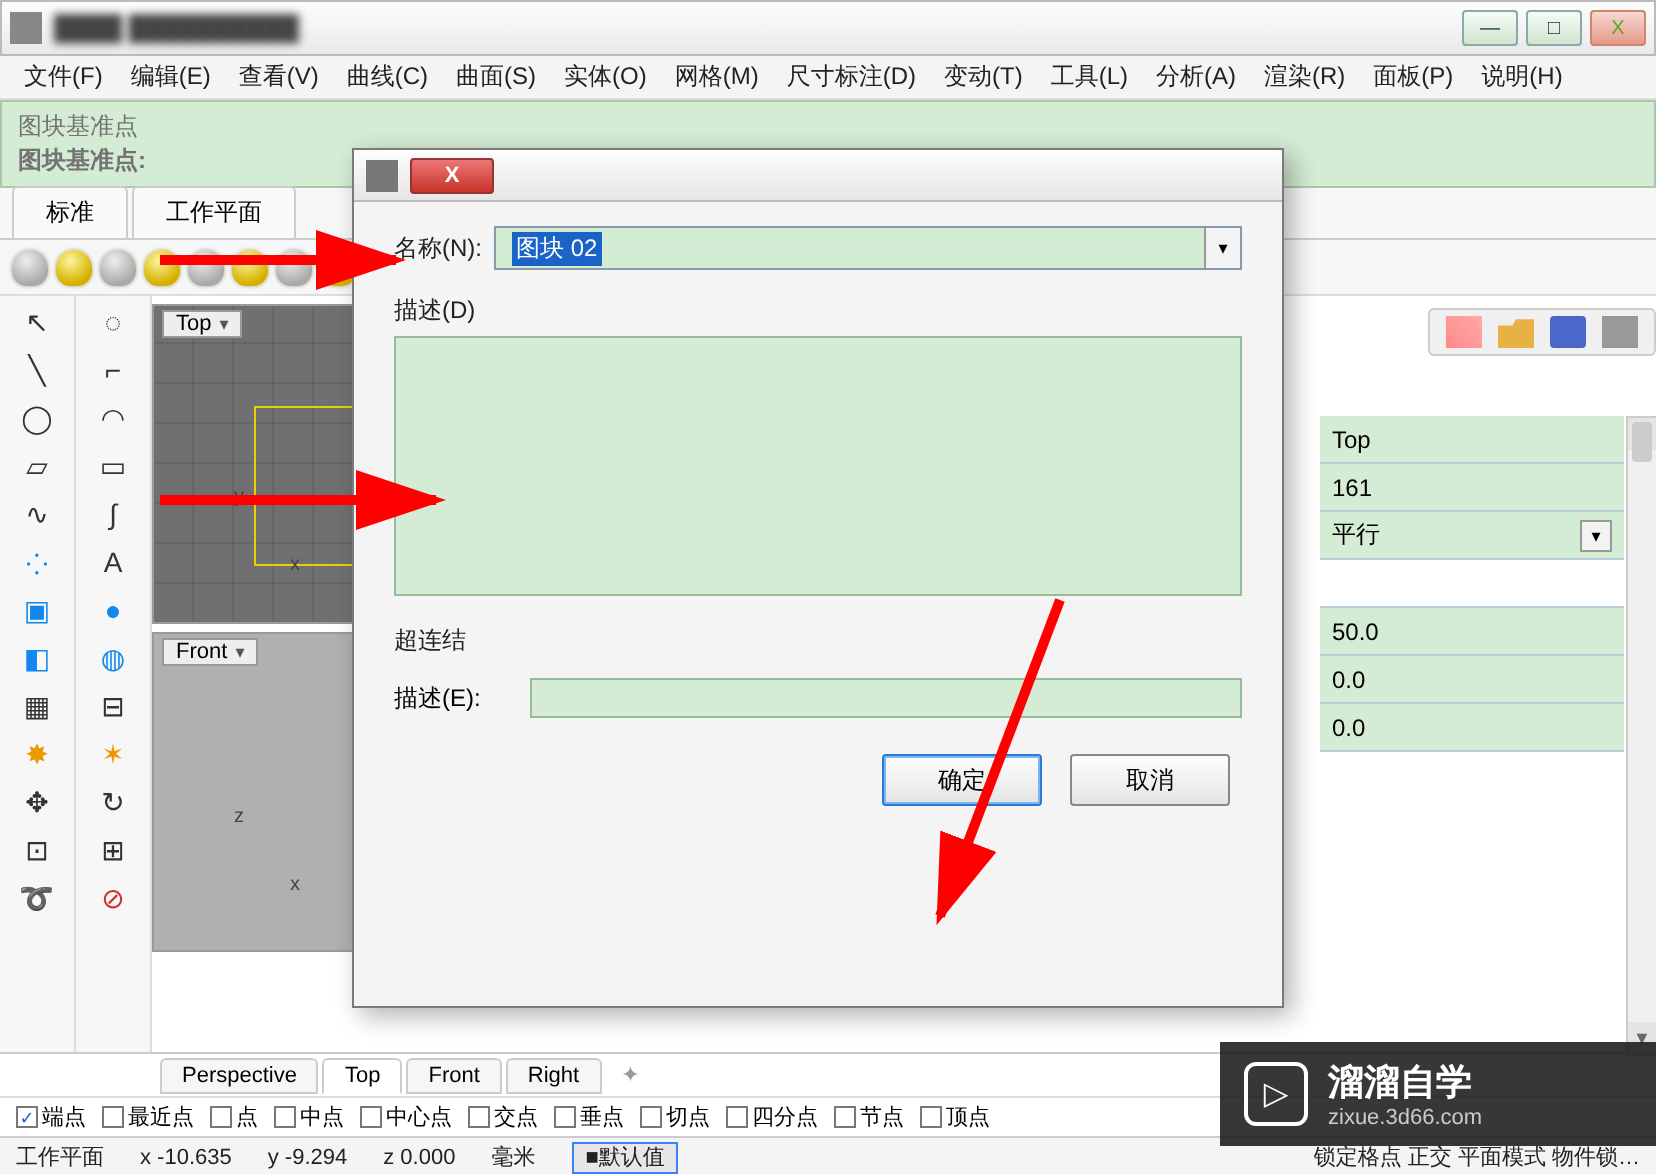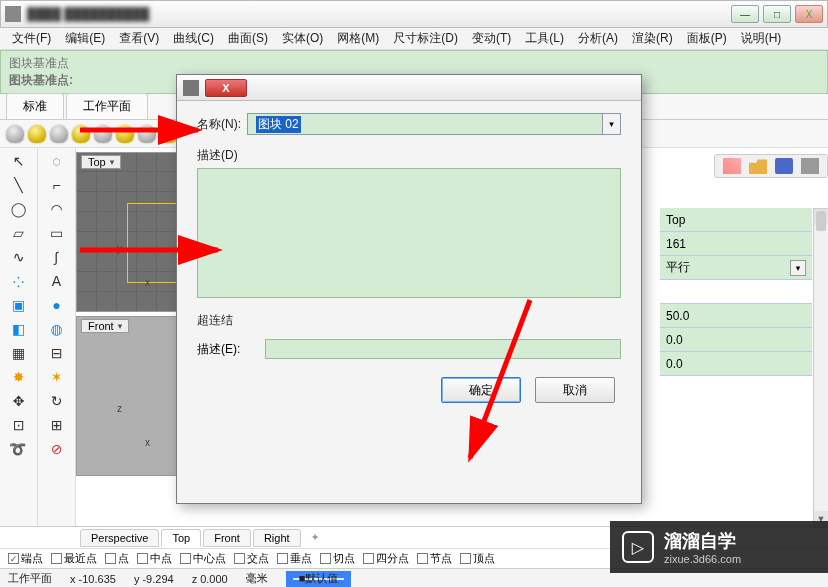--- a/index.html
+++ b/index.html
@@ -72,21 +72,21 @@
   .vtab.active { background:#fff; border-bottom-color:#fff;}
   .vtabs .plus{ padding:2px 8px; color:#999;}
   
   
   .osnaprow { height:20px; display:flex; align-items:center; gap:8px; padding:0 8px; background:#fff; border-top:1px solid #ddd; font-size:11px;}
   .chk { display:flex; align-items:center; gap:2px;}
   .chk .box { width:11px; height:11px; border:1px solid #777; display:flex; align-items:center; justify-content:center; font-size:9px; color:#1163c9;}
   
   
   .status { height:20px; background:#f4f4f4; border-top:1px solid #ccc; display:flex; align-items:center; padding:0 8px; gap:18px; font-size:11px; color:#222;}
-  .sbtn { background:#e7e7e7; border:7px solid #3b82f6; padding:0 6px; height:16px; display:flex; align-items:center;}
+  .sbtn { background:#e7e7e7; border:1px solid #3b82f6; padding:0 6px; height:16px; display:flex; align-items:center;}
   
   
   .dialog { position:absolute; left:176px; top:74px; width:466px; height:430px; background:#f4f4f4; border:1px solid #7a7a7a; box-shadow: 4px 4px 12px rgba(0,0,0,0.3); }
   .dlgtitle { height:26px; background:linear-gradient(#fdfdfd,#e6e6e6); border-bottom:1px solid #bbb; display:flex; align-items:center; padding:0 6px; }
   .dlgtitle .ico{ width:16px;height:16px; background:#777; margin-right:6px;}
   .dlgtitle .t { flex:1; font-size:12px; color:#222;}
   .dlgclose { width:42px; height:18px; background:linear-gradient(#e77,#c53328); border:1px solid #933; border-radius:2px; color:#fff; display:flex; align-items:center; justify-content:center; font-weight:bold; font-size:11px;}
   .dlgbody { padding:12px 20px; }
   .frow { display:flex; align-items:center; margin-bottom:12px; gap:6px;}
   .flabel { font-size:12px; color:#222; }
@@ -302,20 +302,21 @@
     </span>
 </div>
 
 <div class="status">
   <span>工作平面</span>
   <span>x -10.635</span>
   <span>y -9.294</span>
   <span>z 0.000</span>
   <span>毫米</span>
   <span class="sbtn">■默认值</span>
+  <span style="margin-left:auto">锁定格点 正交  平面模式 物件锁…</span>
 </div>
 
 <div class="dialog">
   <div class="dlgtitle">
     <div class="ico"></div>
     <div class="dlgclose">X</div>
   </div>
   <div class="dlgbody">
     <div class="frow">
       <span class="flabel">名称(N):</span>

